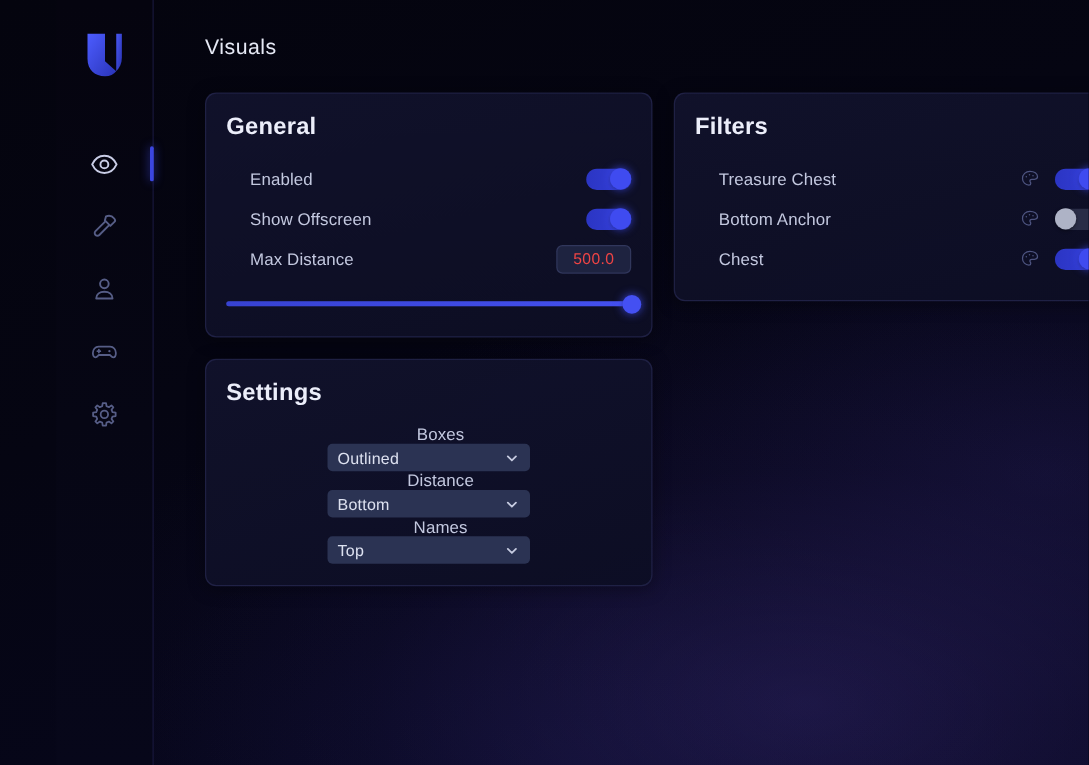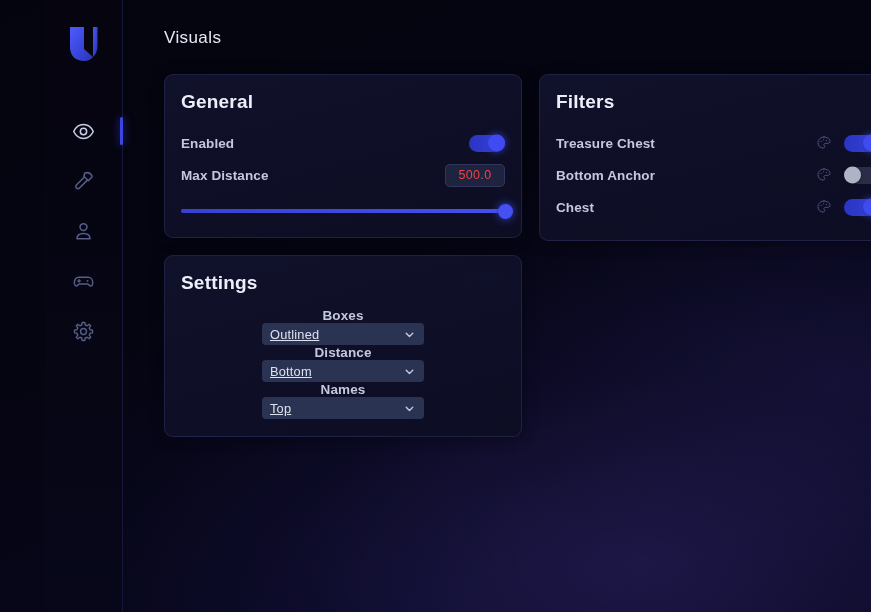--- a/index.html
+++ b/index.html
@@ -142,23 +142,24 @@
   .row {
     display: flex;
     align-items: center;
     justify-content: space-between;
     min-height: 32px;
   }
 
   .row-label {
     font-size: 13.5px;
     color: #c3c8df;
-    font-weight: 700;
+    font-weight: 400;
     letter-spacing: 0.1px;
     white-space: nowrap;
+    margin-left: 19px;
   }
 
   .row-ctl {
     display: flex;
     align-items: center;
     gap: 11px;
   }
 
   
   .toggle {
@@ -261,21 +262,20 @@
   .select {
     position: relative;
     width: 162px;
     height: 22px;
     background: #2b3353;
     border-radius: 4px;
     display: flex;
     align-items: center;
     padding: 0 8px;
     cursor: pointer;
-    text-decoration: underline;
   }
   .select-value {
     font-size: 12.8px;
     color: #dde1f0;
     letter-spacing: 0.2px;
     flex: 1 1 auto;
     white-space: nowrap;
     overflow: hidden;
   }
   .select .chev { color: #c6cbe0; display: flex; align-items: center; }
@@ -366,20 +366,28 @@
 
           <div class="row">
             <span class="row-label">Enabled</span>
             <div class="row-ctl">
               <div class="toggle on">
                 <span class="knob"></span>
               </div>
             </div>
           </div>
 
+          <div class="row">
+            <span class="row-label">Show Offscreen</span>
+            <div class="row-ctl">
+              <div class="toggle on">
+                <span class="knob"></span>
+              </div>
+            </div>
+          </div>
 
           <div class="row">
             <span class="row-label">Max Distance</span>
             <div class="chip">500.0</div>
           </div>
 
           <div class="slider">
             <div class="track"></div>
             <div class="fill" style="width:100%"></div>
             <div class="thumb" style="left:100%"></div>

